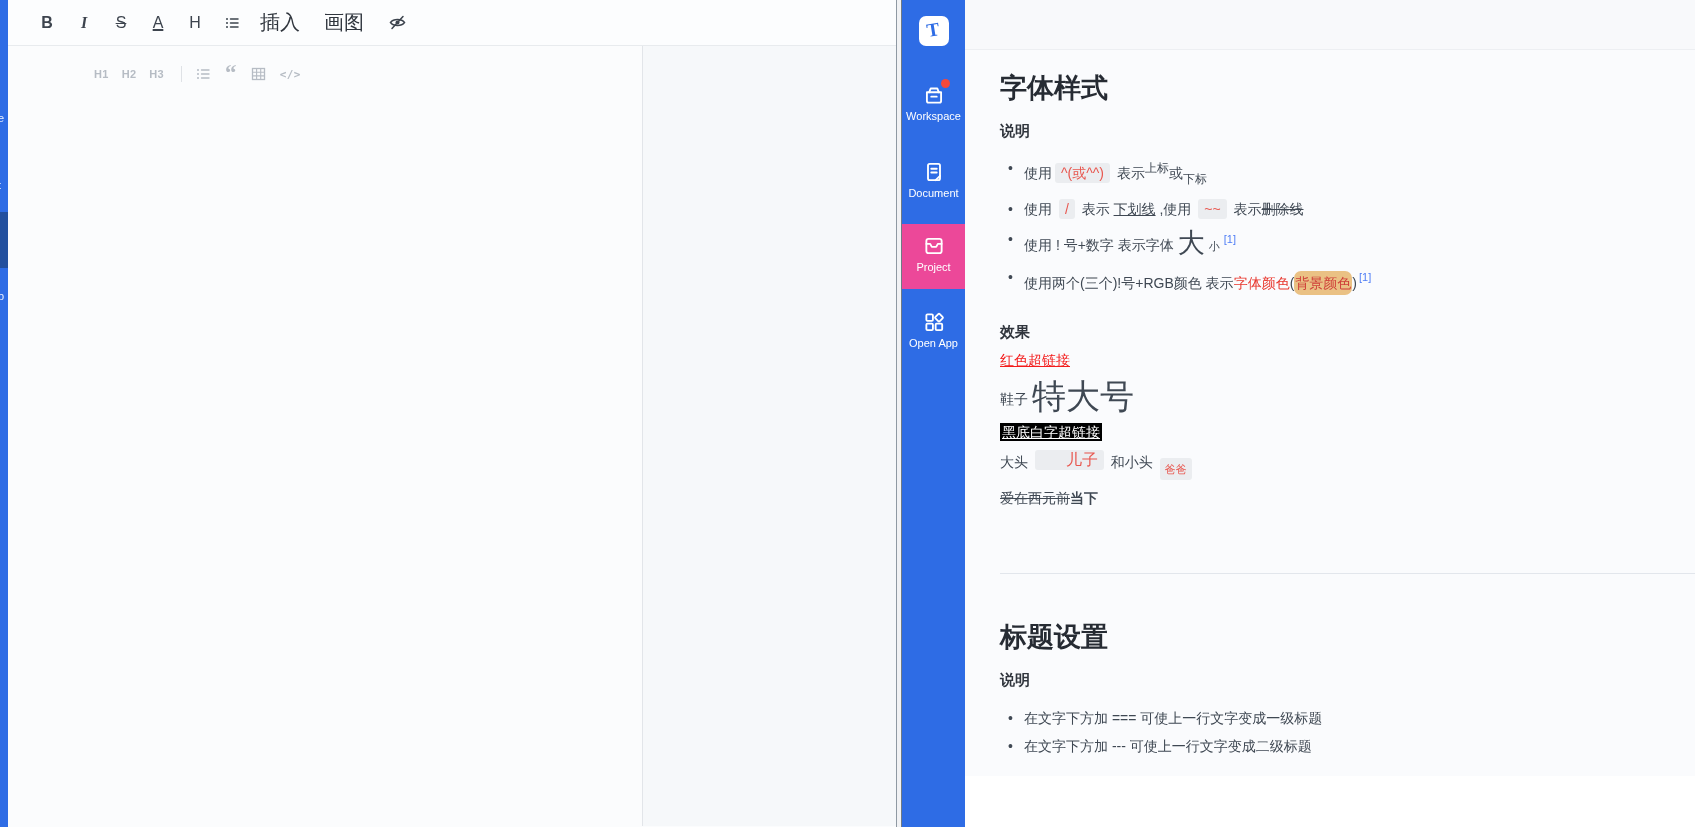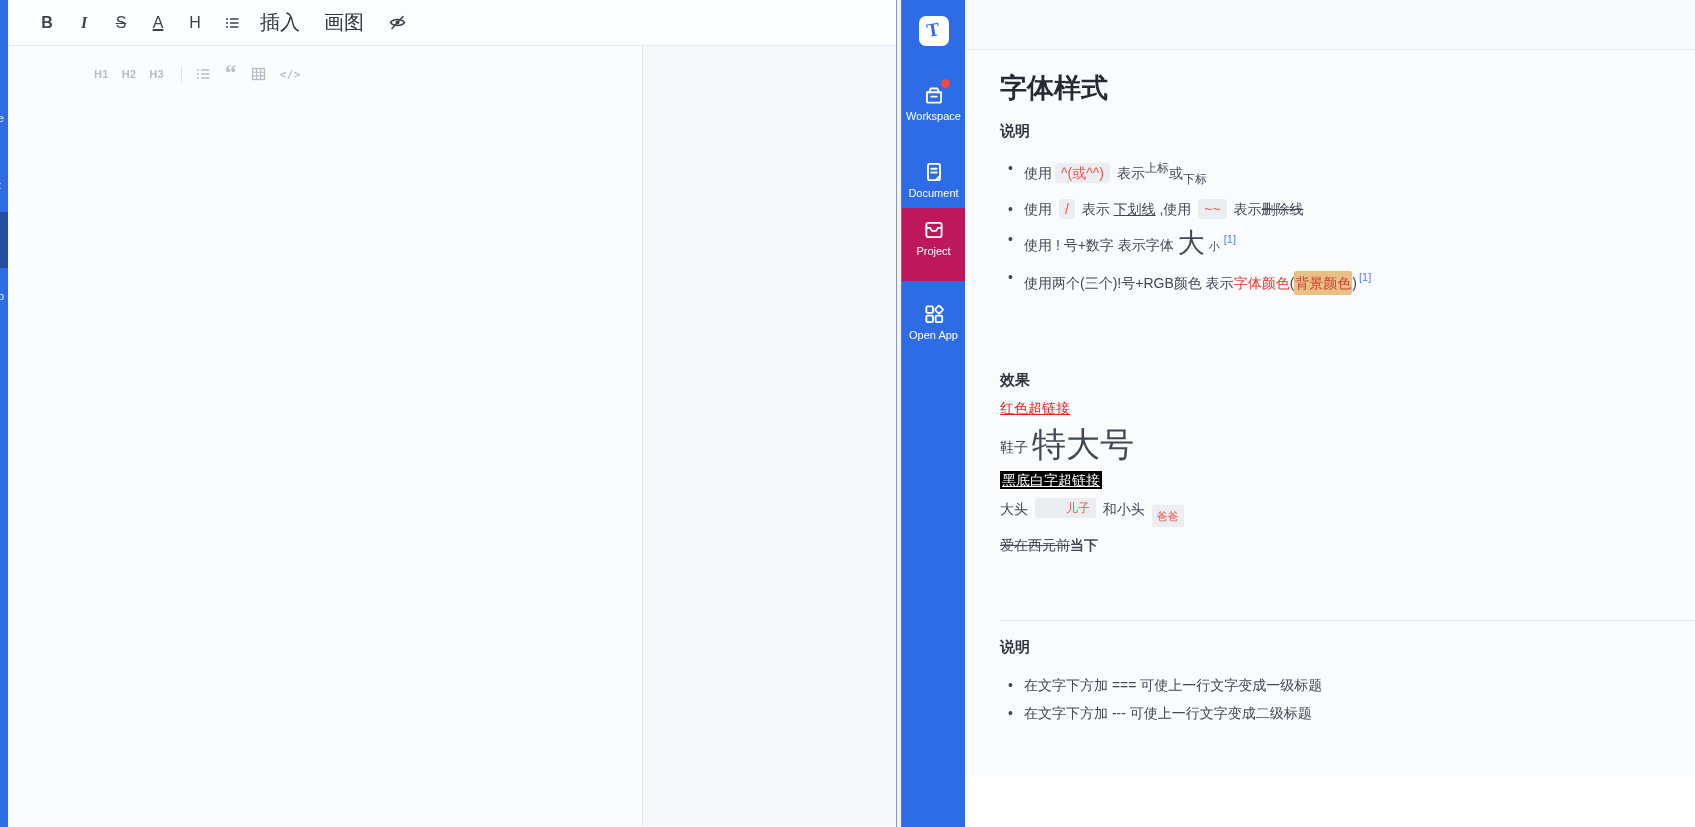--- a/index.html
+++ b/index.html
@@ -36,21 +36,21 @@
 
   
   .sidebar { position:absolute; left:902px; top:0; width:63px; height:827px; background:#2e6ce5; display:flex; flex-direction:column; align-items:center; }
   .logo { margin-top:16px; width:30px; height:30px; background:#fff; border-radius:7px; display:flex; align-items:center; justify-content:center; }
   .logo span { color:#2e6ce5; font-weight:bold; font-size:19px; transform:rotate(-9deg) translateY(-1px); font-family:"Liberation Serif",serif; }
   .nav-item { width:63px; padding:7px 0 9px; display:flex; flex-direction:column; align-items:center; cursor:pointer; }
   .nav-item .ic { position:relative; width:24px; height:24px; display:flex; align-items:center; justify-content:center; }
   .nav-item .lbl { margin-top:3px; color:#fff; font-size:11px; white-space:nowrap; }
   .nav-item.first { margin-top:30px; }
   .nav-item.mt1 { margin-top:22px; }
-  .nav-item.active { background:#be185d; padding:10px 0 24px; }
+  .nav-item.active { background:#ec4899; padding:10px 0 16px; margin-top:16px; }
   .nav-item.last { margin-top:14px; }
   .badge { position:absolute; right:-4px; top:-4px; width:9px; height:9px; border-radius:50%; background:#f5483b; }
   .nav-item svg { stroke:#fff; fill:none; stroke-width:1.7; stroke-linecap:round; stroke-linejoin:round; }
 
   
   .help-panel { position:absolute; left:965px; top:0; width:730px; height:776px; background:#fafbfd; }
   .help-header { height:50px; background:#f8f9fb; border-bottom:1px solid #edeff2; }
   .help-content { padding:21px 20px 0 35px; color:#3f4853; font-size:14px; }
   .h1 { font-size:27px; font-weight:bold; color:#262b33; line-height:34px; }
   .sub { margin-top:17px; font-size:15px; font-weight:bold; color:#30353d; }
@@ -61,27 +61,27 @@
   .em-italic { font-style:italic; }
   .em-bold { font-weight:bold; }
   .em-underline { text-decoration:underline; }
   .em-strike { text-decoration:line-through; }
   .supt { font-size:12px; vertical-align:6px; }
   .subt { font-size:12px; vertical-align:-5px; }
   .big { font-size:27px; line-height:27px; vertical-align:-2px; margin:0 4px; }
   .small { font-size:11px; margin-right:2px; }
   .ref { color:#4f7df5; font-size:11px; vertical-align:7px; text-decoration:none; margin-left:2px; cursor:pointer; }
   .red-text { color:#e8352c; }
-  .hl { background:#eac184; color:#cf3f39; border-radius:2px; padding:4px 1px; }
-  .effect-title { margin-top:73px; font-size:15px; font-weight:bold; color:#30353d; }
+  .hl { background:#eac184; color:#cf3f39; border-radius:7px; padding:4px 1px; }
+  .effect-title { margin-top:25px; font-size:15px; font-weight:bold; color:#30353d; }
   .effect-line { margin-top:9px; line-height:18px; }
   .red-link { color:#f31c1c; text-decoration:underline; cursor:pointer; }
   .black-link { background:#000; color:#fff; text-decoration:underline; padding:1px 2px; cursor:pointer; }
   .xl { font-size:34px; line-height:36px; vertical-align:-4px; }
-  .chip-big { font-size:12px; vertical-align:2px;padding-left:31px; }
+  .chip-big { font-size:16px; vertical-align:2px;padding-left:31px; }
   .chip-small { font-size:11px; vertical-align:-6px; padding:1px 5px; }
   .rule { border:none; border-top:1px solid #e2e6ec; margin:66px -20px 0 0; }
   .h1.second { margin-top:46px; }
   ul.bullets.plain { margin-top:14px; }
   ul.bullets.plain li { padding:4px 0 4px 24px; }
 </style>
 </head>
 <body>
 
 <div class="screen">
@@ -261,20 +261,21 @@
       </div>
       <div class="effect-line">
         <span>大头 </span><span class="chip chip-big">儿子</span><span> 和小头 </span><span class="chip chip-small">爸爸</span>
       </div>
       <div class="effect-line">
         <span class="em-strike">爱在西元前</span><span class="em-bold">当下</span>
       </div>
 
       <hr class="rule">
 
+      <div class="h1 second">标题设置</div>
       <div class="sub">说明</div>
       <ul class="bullets plain">
         <li><span>在文字下方加 === 可使上一行文字变成一级标题</span></li>
         <li><span>在文字下方加 --- 可使上一行文字变成二级标题</span></li>
       </ul>
 
     </div>
   </div>
 
 </div>

